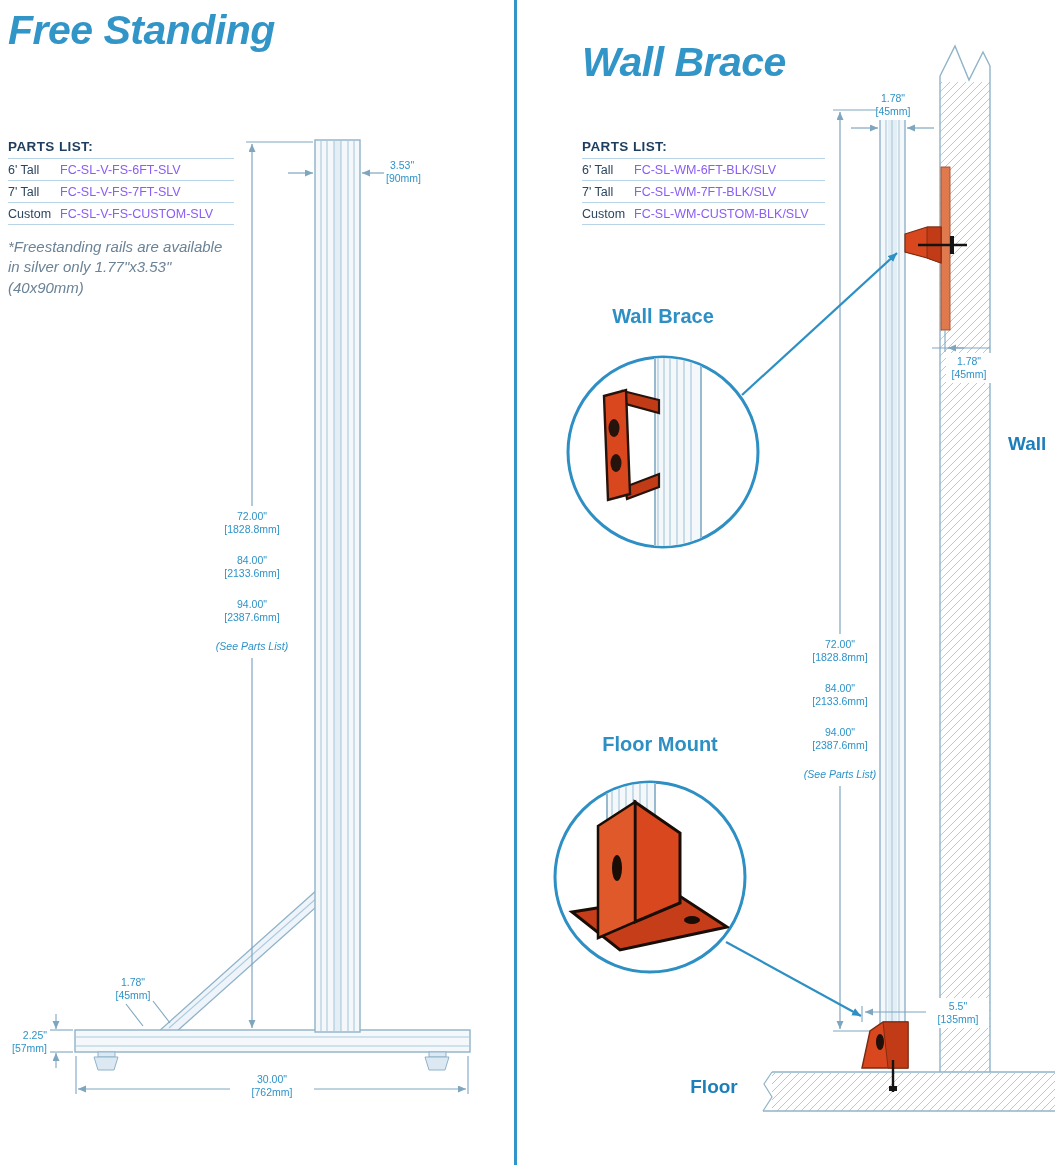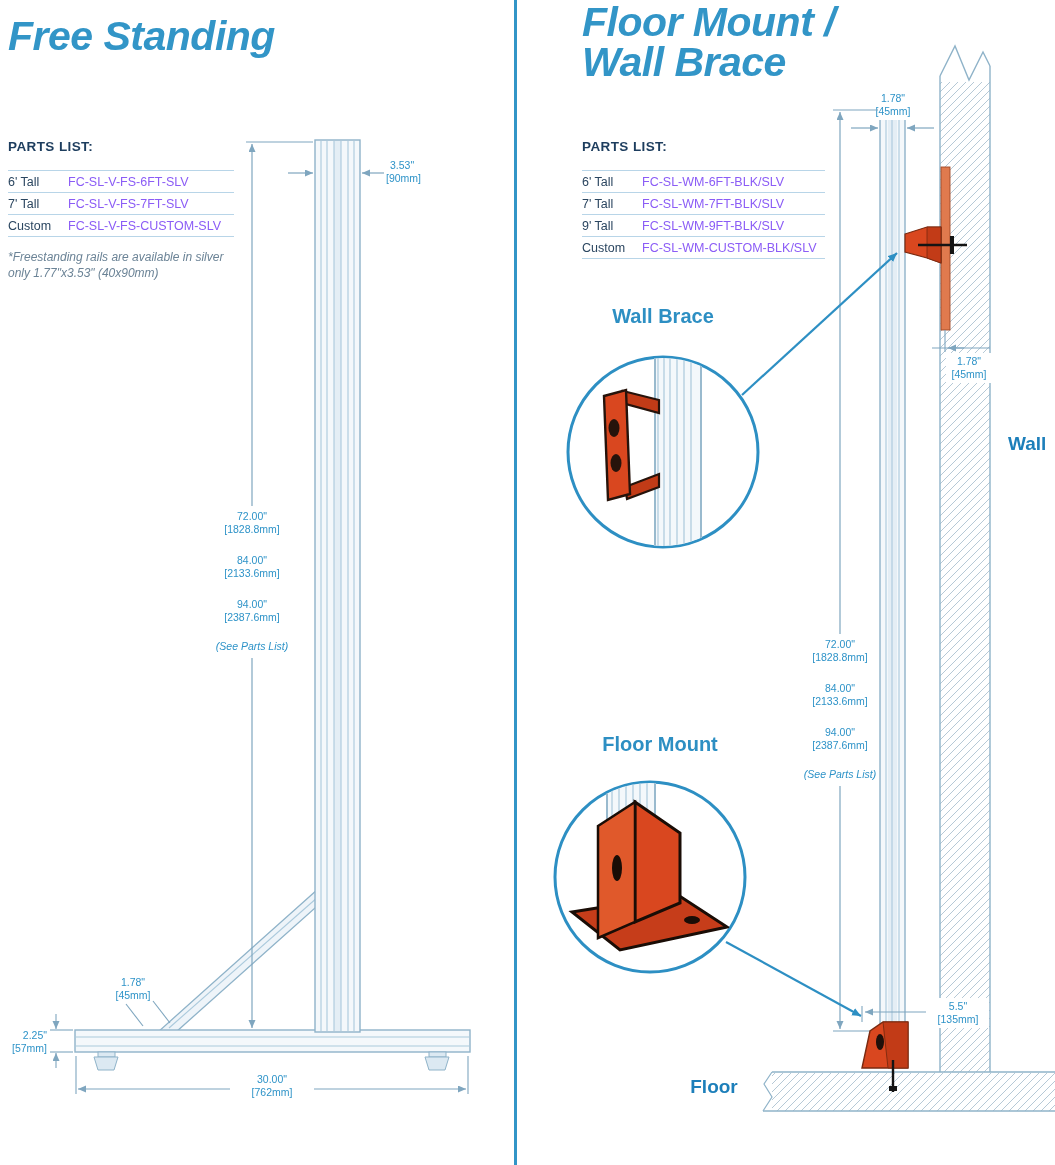--- a/index.html
+++ b/index.html
@@ -1,30 +1,30 @@
 <!DOCTYPE html>
 <html><head>
 <meta charset="utf-8">
 <style>
   html,body{margin:0;padding:0;background:#fff;}
   body{font-family:"Liberation Sans",sans-serif;}
   .page{position:relative;width:1055px;height:1165px;background:#fff;overflow:hidden;}
   .title{position:absolute;margin:0;font-style:italic;font-weight:bold;color:#3295c7;
          font-size:41px;line-height:40px;letter-spacing:-0.5px;}
-  .title.tleft{left:8px;top:16px;}
+  .title.tleft{left:8px;top:10px;}
   .title.tright{left:582px;top:2px;}
   .parts{position:absolute;top:139px;}
   .parts.pleft{left:8px;width:226px;}
   .parts.pright{left:582px;width:243px;}
   .parts-header{font-size:13.5px;font-weight:bold;color:#1d3d5e;letter-spacing:.4px;
-                padding-bottom:16px;border-bottom:1px solid #b8d5e8;}
-  .parts-row{display:flex;gap:8px;padding:4px 0 3px;border-bottom:1px solid #b8d5e8;font-size:12.5px;}
+                padding-bottom:4px;border-bottom:1px solid #b8d5e8;}
+  .parts-row{display:flex;gap:0;padding:4px 0 3px;border-bottom:1px solid #b8d5e8;font-size:12.5px;}
   .part-size{width:52px;flex:none;color:#2b4660;}
   .part-sku{color:#8b5cf6;}
-  .note{font-style:italic;font-size:12px;color:#6b8396;line-height:1.35;margin:12px 0 0 0;}
+  .note{font-style:italic;font-size:15px;color:#6b8396;line-height:1.35;margin:12px 0 0 0;}
   .divider{position:absolute;left:514px;top:0;width:3px;height:1165px;background:#3295c7;}
   svg.draw{position:absolute;top:0;}
   svg.drawL{left:0;}
   svg.drawR{left:520px;}
   svg text{font-family:"Liberation Sans",sans-serif;}
   .dim{font-size:10.5px;fill:#2e93c8;text-anchor:middle;}
   .dim.anchS{text-anchor:start;}
   .dim.anchE{text-anchor:end;}
   .dim.it{font-style:italic;}
   .lbl{font-size:20px;font-weight:bold;fill:#2d8fc3;text-anchor:middle;}
@@ -135,35 +135,31 @@
       <line x1="270" y1="1089" x2="78" y2="1089" stroke="#7fa6bf" stroke-width="1.2" marker-end="url(#arrL)"></line>
       <line x1="270" y1="1089" x2="466" y2="1089" stroke="#7fa6bf" stroke-width="1.2" marker-end="url(#arrL)"></line>
       <rect x="230" y="1071" width="84" height="34" fill="#fff"></rect>
       <text class="dim" x="272" y="1083">30.00"</text>
       <text class="dim" x="272" y="1096">[762mm]</text>
     </g>
   </svg>
 
   <div class="divider"></div>
 
-  <h1 class="title tright"><span>Floor Mount /</span><br><span>Wall Brace</span></h1>
+  <h1 class="title tright"><br><span>Wall Brace</span></h1>
 
   <div class="parts pright">
     <div class="parts-header">PARTS LIST:</div>
     <div class="parts-row">
       <span class="part-size">6' Tall</span>
       <span class="part-sku">FC-SL-WM-6FT-BLK/SLV</span>
     </div>
     <div class="parts-row">
       <span class="part-size">7' Tall</span>
       <span class="part-sku">FC-SL-WM-7FT-BLK/SLV</span>
-    </div>
-    <div class="parts-row">
-      <span class="part-size">9' Tall</span>
-      <span class="part-sku">FC-SL-WM-9FT-BLK/SLV</span>
     </div>
     <div class="parts-row">
       <span class="part-size">Custom</span>
       <span class="part-sku">FC-SL-WM-CUSTOM-BLK/SLV</span>
     </div>
   </div>
 
   <svg class="draw drawR" width="535" height="1165" viewBox="0 0 535 1165">
     <defs>
       <marker id="arrR" markerWidth="9" markerHeight="8" refX="8" refY="3.5" orient="auto" markerUnits="userSpaceOnUse">

